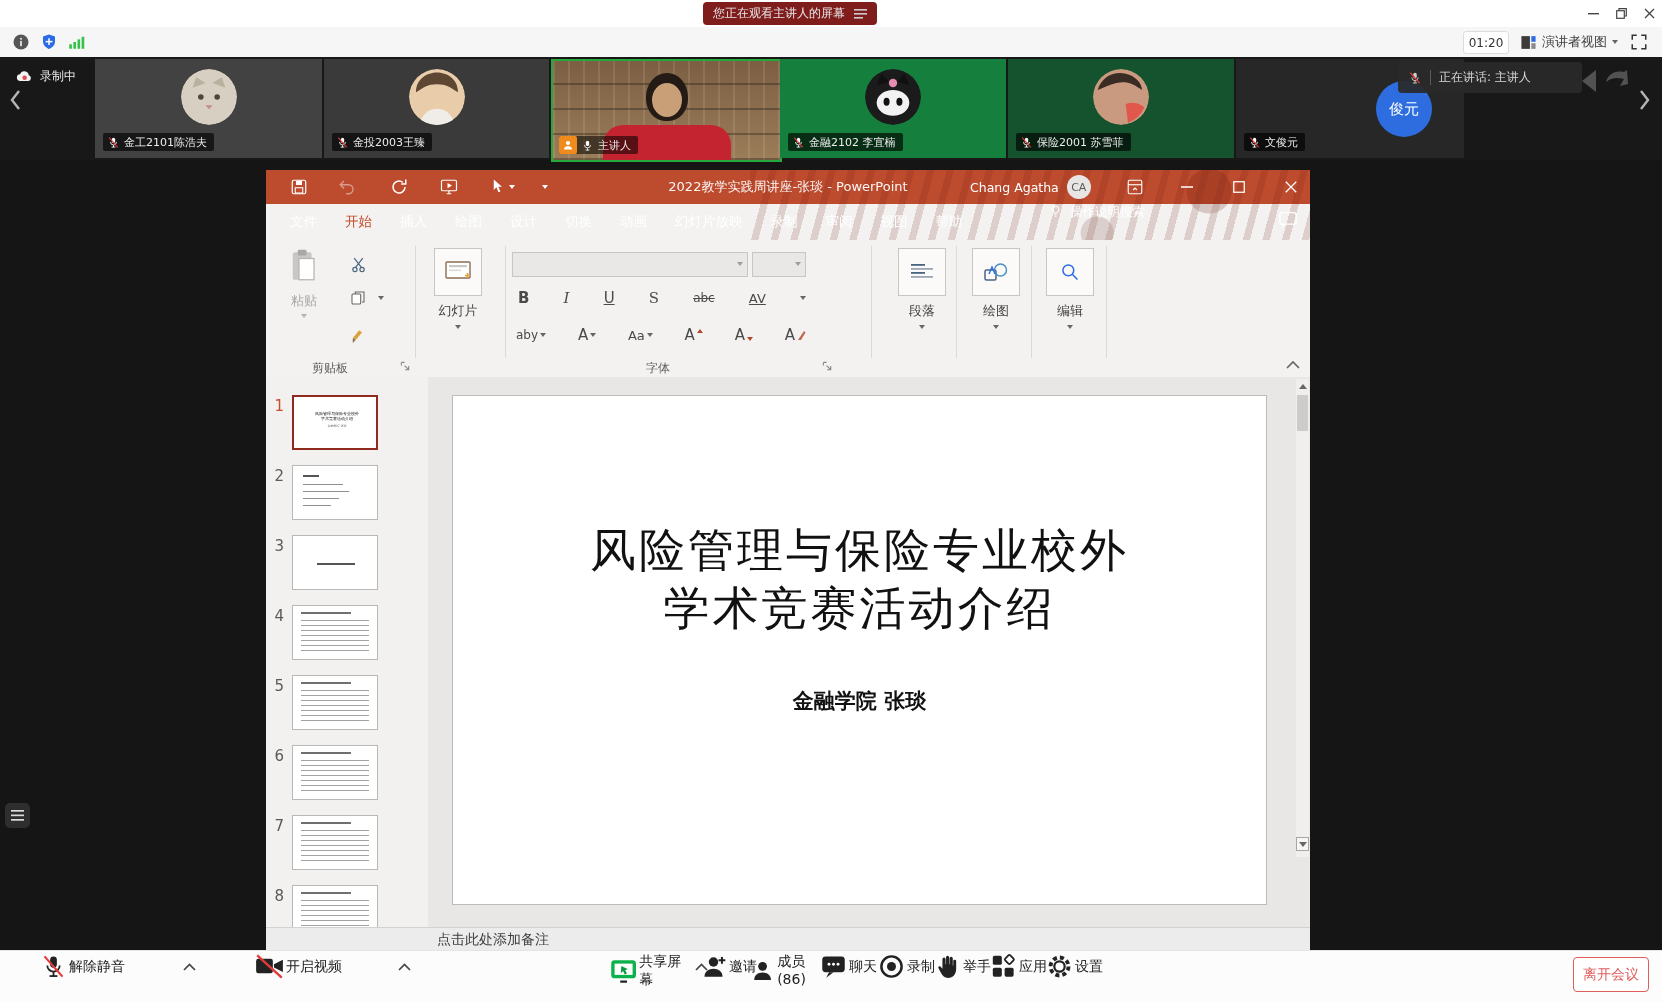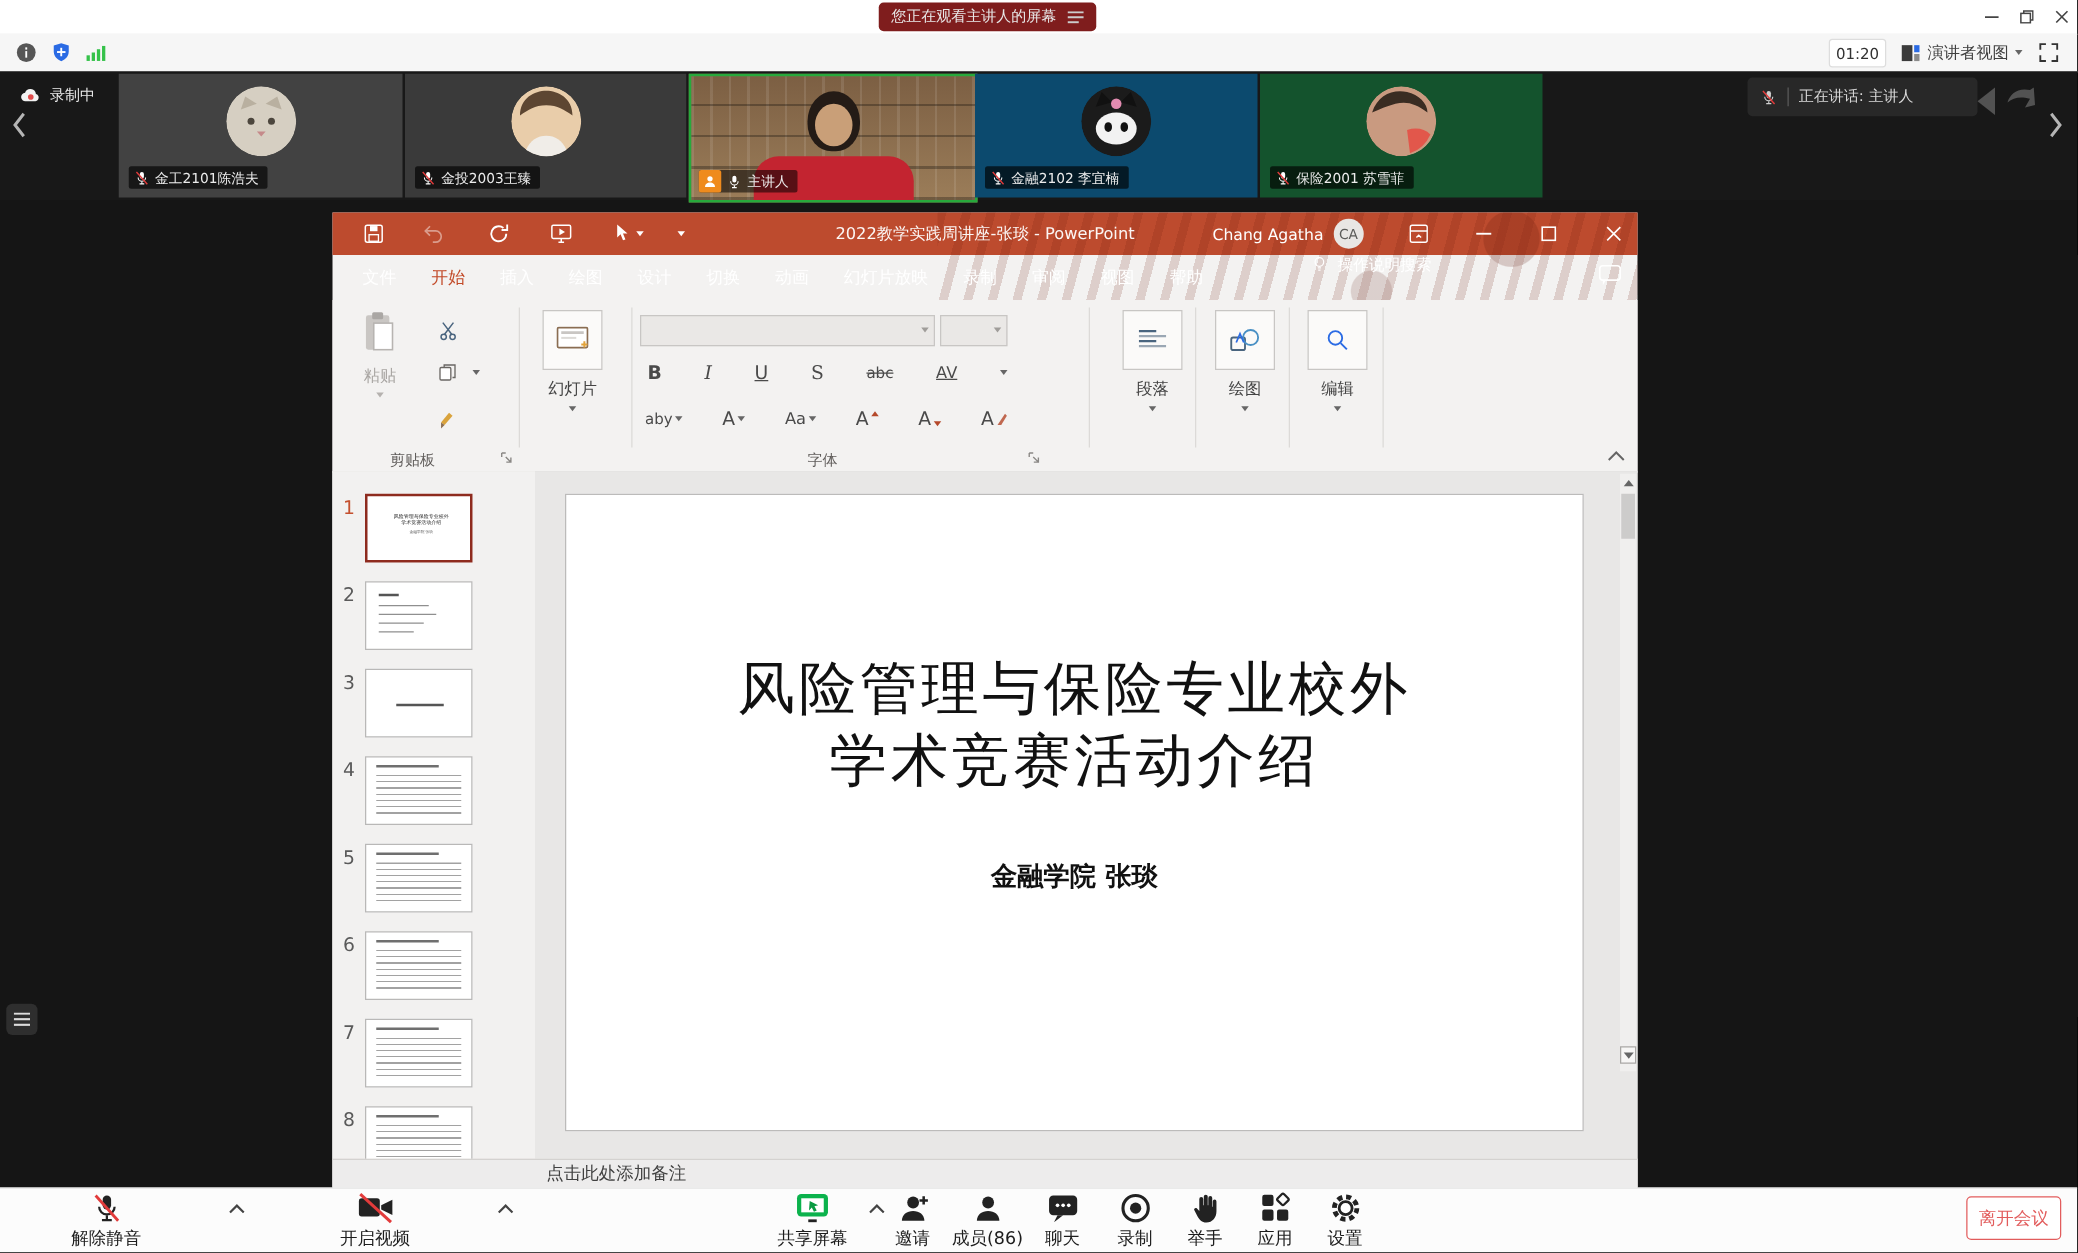--- a/index.html
+++ b/index.html
@@ -92,21 +92,21 @@
   .varr.boxed{border:1px solid #a9a7a5;background:#f7f6f5;box-sizing:border-box;}
   .tri-n{width:0;height:0;border-left:4px solid transparent;border-right:4px solid transparent;border-bottom:5px solid #666;}
   .tri-s{width:0;height:0;border-left:4px solid transparent;border-right:4px solid transparent;border-top:5px solid #666;}
   .notes{position:absolute;left:0;top:550px;width:100%;height:23px;background:#edecec;border-top:1px solid #d4d2d0;}
   .notes span{margin-left:171px;font-size:14px;color:#414141;line-height:22px;display:inline-block;}
   
   .handle{position:absolute;left:5px;top:803px;width:25px;height:25px;background:#2e2e2e;border-radius:5px;
           display:flex;align-items:center;justify-content:center;z-index:3;}
   
   .bbar{position:absolute;left:0;top:950px;width:1662px;height:52px;background:#fcfcfc;border-top:1px solid #e4e4e4;z-index:10;}
-  .bitem{position:absolute;top:2px;display:flex;flex-direction:column;align-items:center;gap:2px;color:#1d1d1d;font-size:14px;}
+  .bitem{position:absolute;top:2px;display:flex;align-items:center;gap:2px;color:#1d1d1d;font-size:14px;}
   .bcaret{position:absolute;top:12px;}
   .leave{position:absolute;left:1573px;top:6px;width:74px;height:33px;border:1px solid #e25c5c;border-radius:4px;background:#fff;
          color:#e25c5c;font-size:14px;display:flex;align-items:center;justify-content:center;}
 </style>
 </head>
 <body>
 
 <svg width="0" height="0" style="position:absolute">
   <defs>
     <g id="i-micoff">
@@ -242,21 +242,21 @@
         <svg width="13" height="13" viewBox="0 0 24 24">
             <rect x="9" y="3" width="6" height="10" rx="3" fill="#fff"></rect>
             <path d="M6.5 11a5.5 5.5 0 0 0 11 0" fill="none" stroke="#fff" stroke-width="1.6"></path>
             <line x1="12" y1="17" x2="12" y2="20.5" stroke="#fff" stroke-width="1.6"></line>
             <line x1="8.5" y1="20.5" x2="15.5" y2="20.5" stroke="#fff" stroke-width="1.6"></line>
           </svg>
         <span>主讲人</span>
       </div>
     </div>
 
-    <div class="tile" style="left:780px;width:226px;background:#0c4a6e">
+    <div class="tile" style="left:780px;width:226px;background:#15803d">
       <svg class="avatar" style="left:85px;top:10px" width="56" height="56" viewBox="0 0 48 48">
           <circle cx="24" cy="24" r="24" fill="#1b1b1b"></circle>
           <path d="M10 14l4-10 7 7zM38 14l-4-10-7 7z" fill="#111"></path>
           <ellipse cx="24" cy="29" rx="14" ry="11" fill="#f2f2f2"></ellipse>
           <ellipse cx="18.5" cy="28" rx="2.6" ry="3.4" fill="#111"></ellipse>
           <ellipse cx="29.5" cy="28" rx="2.6" ry="3.4" fill="#111"></ellipse>
           <circle cx="24" cy="12" r="3.6" fill="#e38bb1"></circle>
         </svg>
       <div class="badge">
         <svg width="13" height="13" viewBox="0 0 24 24" style="color:#fff">
@@ -273,20 +273,31 @@
           <path d="M28 30c6-2 12-1 16 3a24 24 0 0 1-14 13z" fill="#e2574b"></path>
         </svg>
       <div class="badge">
         <svg width="13" height="13" viewBox="0 0 24 24" style="color:#fff">
             <use href="#i-micoff"></use>
           </svg>
         <span>保险2001 苏雪菲</span>
       </div>
     </div>
 
+    <div class="tile" style="left:1236px;width:228px;background:#272727">
+      <div class="avatar" style="left:140px;top:22px;width:56px;height:56px;background:#2e6de0;display:flex;align-items:center;justify-content:center;color:#fff;font-size:15px">
+        <span>俊元</span>
+      </div>
+      <div class="badge">
+        <svg width="13" height="13" viewBox="0 0 24 24" style="color:#fff">
+            <use href="#i-micoff"></use>
+          </svg>
+        <span>文俊元</span>
+      </div>
+    </div>
 
     <div class="popup">
       <svg width="14" height="14" viewBox="0 0 24 24" style="color:#cfcfcf">
           <use href="#i-micoff"></use>
         </svg>
       <span class="div"></span>
       <span>正在讲话: 主讲人</span>
     </div>
     <svg class="fades" width="52" height="30" viewBox="0 0 52 30">
         <path d="M20 4L6 15l14 11V4z" fill="#9a9a9a"></path>

